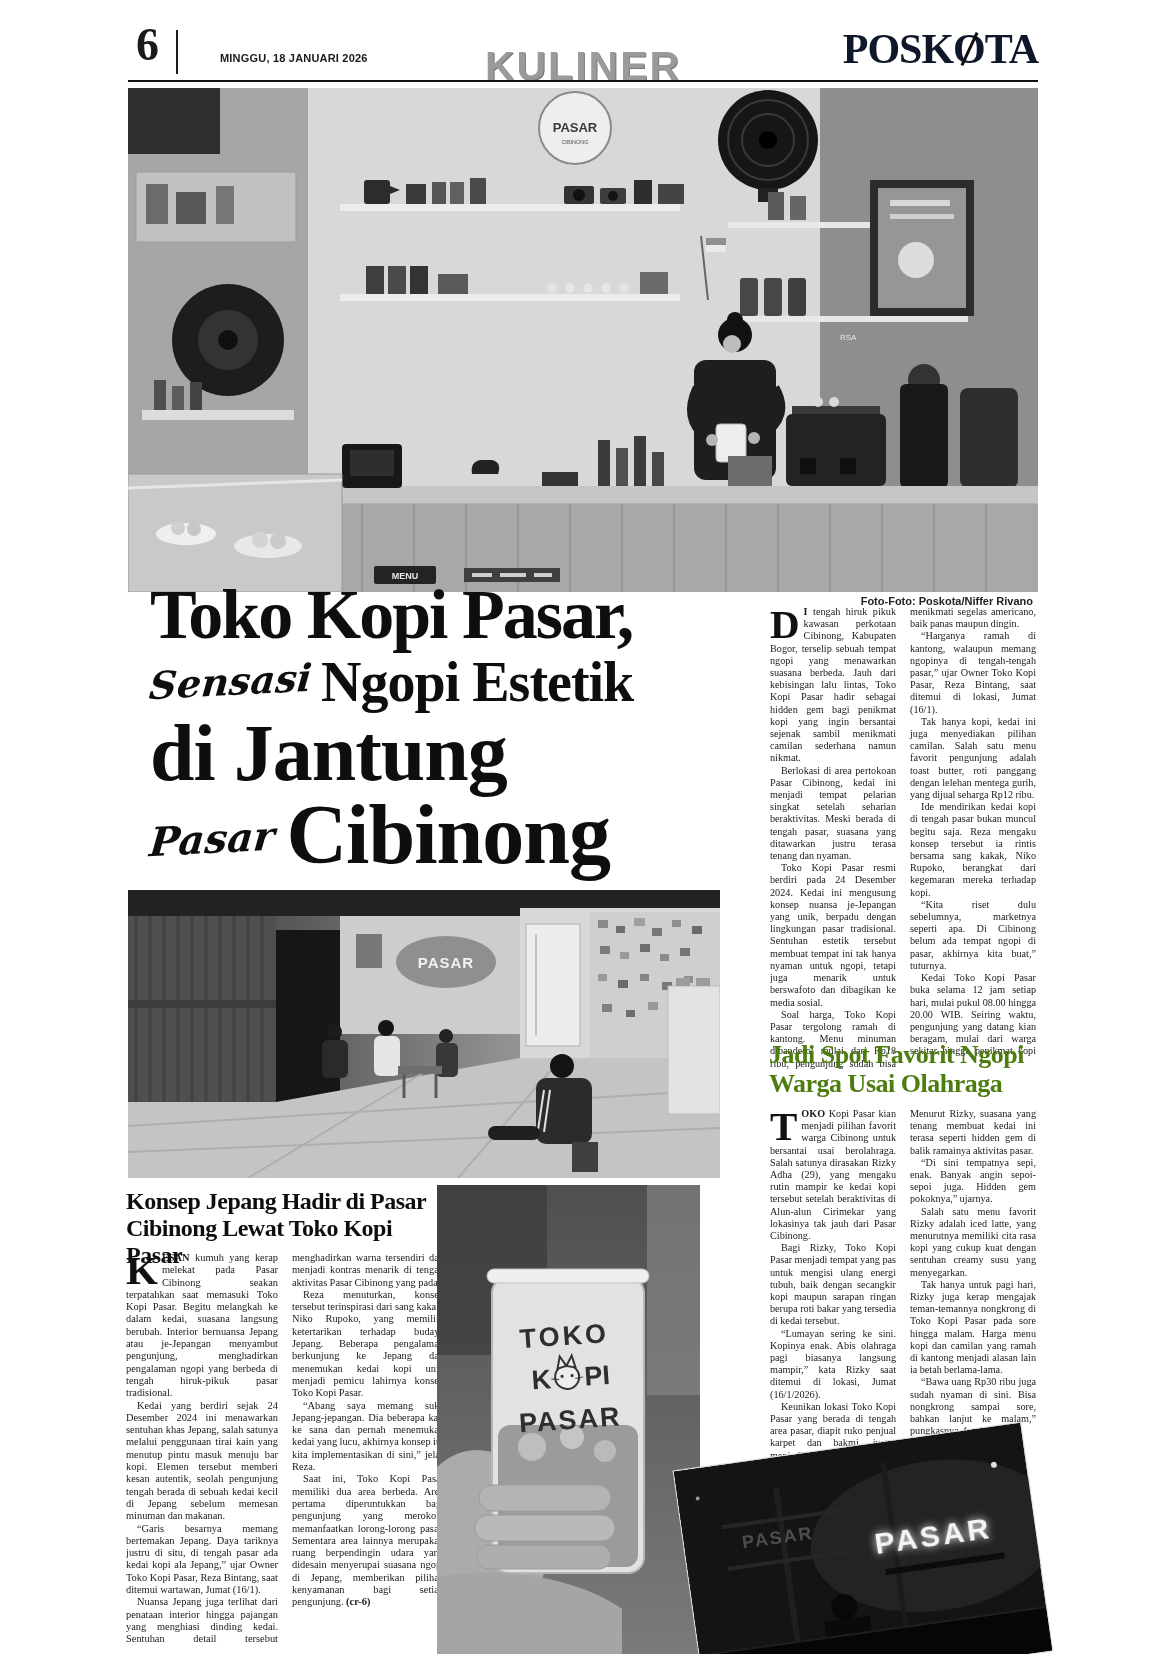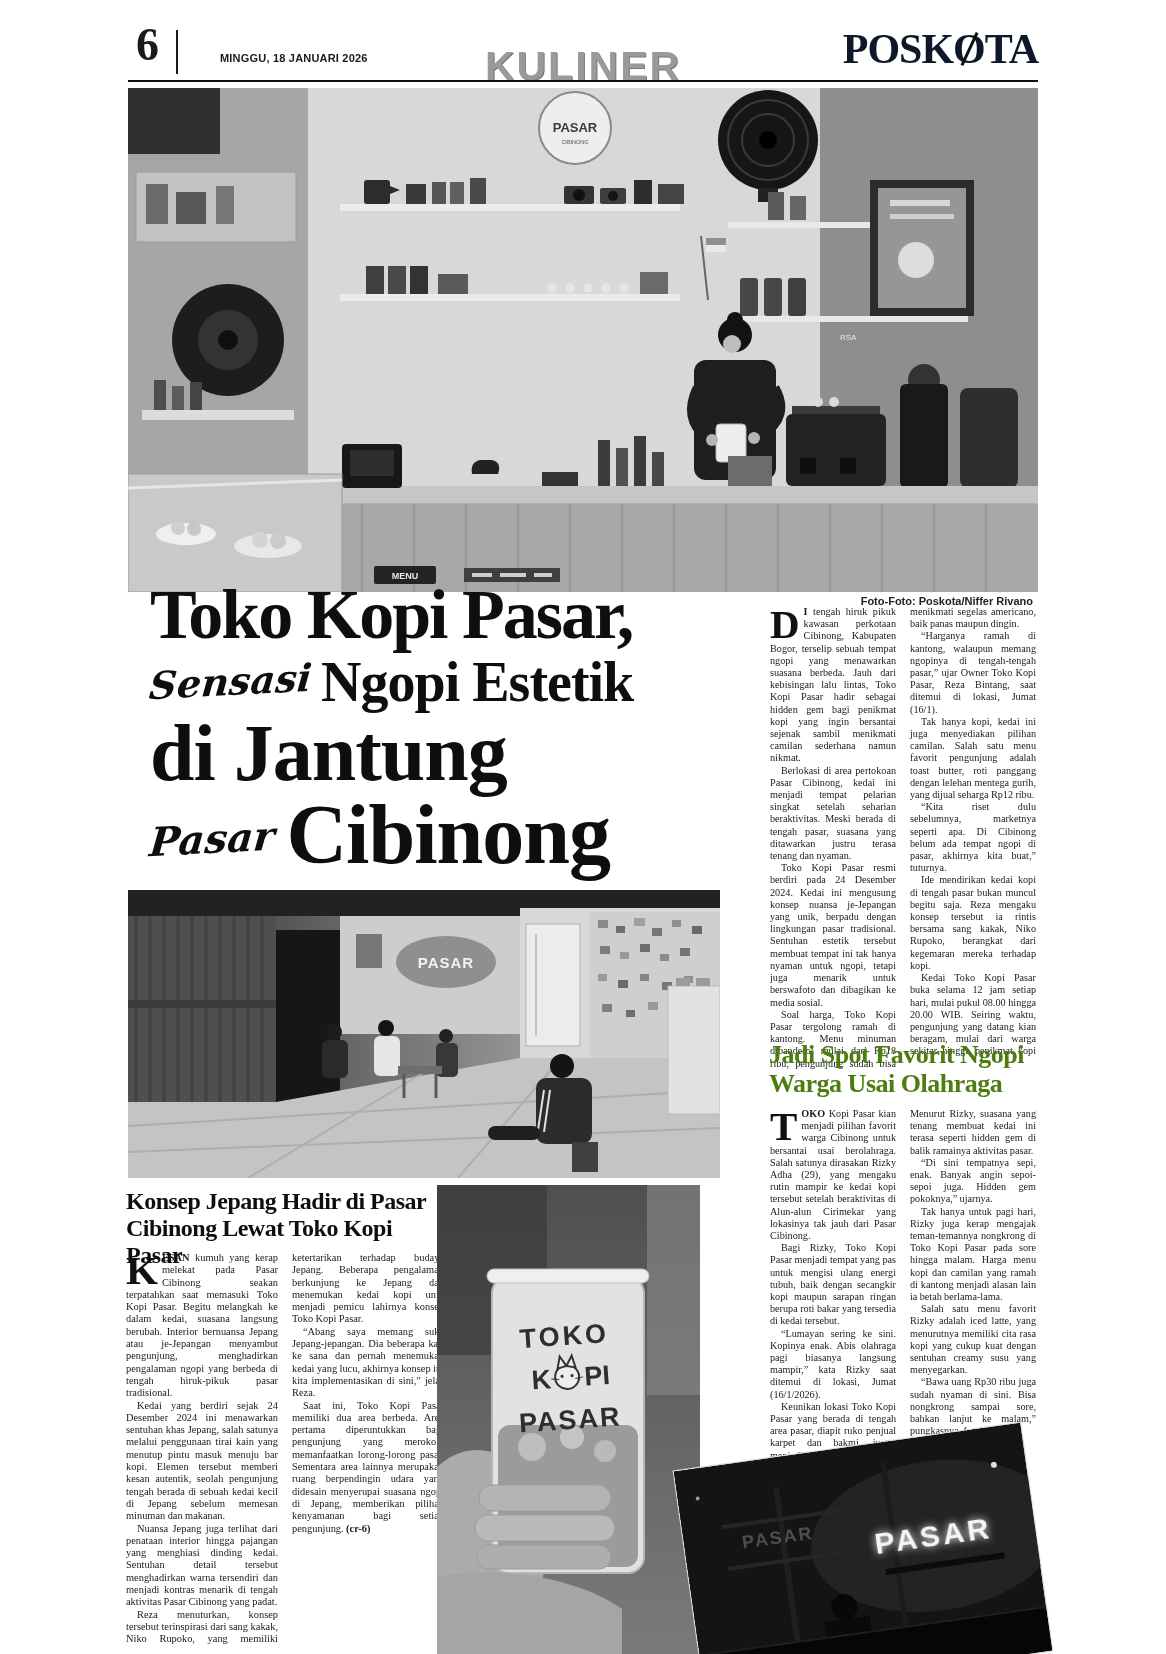--- a/index.html
+++ b/index.html
@@ -257,22 +257,22 @@
     <div class="hl-line hl4"><span class="script script2">Pasar</span><span>Cibinong</span></div>
   </div>
 
   <div class="cols main-cols">
     <p class="lead-p"><span class="dropcap">D</span><strong class="lead-word">I</strong><span> tengah hiruk pikuk kawasan perkotaan Cibinong, Kabupaten Bogor, terselip sebuah tempat ngopi yang menawarkan suasana berbeda. Jauh dari kebisingan lalu lintas, Toko Kopi Pasar hadir sebagai hidden gem bagi penikmat kopi yang ingin bersantai sejenak sambil menikmati camilan sederhana namun nikmat.</span></p>
     <p>Berlokasi di area pertokoan Pasar Cibinong, kedai ini menjadi tempat pelarian singkat setelah seharian beraktivitas. Meski berada di tengah pasar, suasana yang ditawarkan justru terasa tenang dan nyaman.</p>
     <p>Toko Kopi Pasar resmi berdiri pada 24 Desember 2024. Kedai ini mengusung konsep nuansa je-Jepangan yang unik, berpadu dengan lingkungan pasar tradisional. Sentuhan estetik tersebut membuat tempat ini tak hanya nyaman untuk ngopi, tetapi juga menarik untuk berswafoto dan dibagikan ke media sosial.</p>
     <p>Soal harga, Toko Kopi Pasar tergolong ramah di kantong. Menu minuman dibanderol mulai dari Rp18 ribu, pengunjung sudah bisa menikmati segelas americano, baik panas maupun dingin.</p>
     <p>“Harganya ramah di kantong, walaupun memang ngopinya di tengah-tengah pasar,” ujar Owner Toko Kopi Pasar, Reza Bintang, saat ditemui di lokasi, Jumat (16/1).</p>
     <p>Tak hanya kopi, kedai ini juga menyediakan pilihan camilan. Salah satu menu favorit pengunjung adalah toast butter, roti panggang dengan lelehan mentega gurih, yang dijual seharga Rp12 ribu.</p>
+    <p>Ide mendirikan kedai kopi di tengah pasar bukan muncul begitu saja. Reza mengaku konsep tersebut ia rintis bersama sang kakak, Niko Rupoko, berangkat dari kegemaran mereka terhadap kopi.</p>
     <p>“Kita riset dulu sebelumnya, marketnya seperti apa. Di Cibinong belum ada tempat ngopi di pasar, akhirnya kita buat,” tuturnya.</p>
-    <p>Ide mendirikan kedai kopi di tengah pasar bukan muncul begitu saja. Reza mengaku konsep tersebut ia rintis bersama sang kakak, Niko Rupoko, berangkat dari kegemaran mereka terhadap kopi.</p>
     <p>Kedai Toko Kopi Pasar buka selama 12 jam setiap hari, mulai pukul 08.00 hingga 20.00 WIB. Seiring waktu, pengunjung yang datang kian beragam, mulai dari warga sekitar hingga penikmat kopi yang penasaran dengan konsep uniknya.</p>
 
   </div>
 
   <div class="photo-alley">
     <svg width="592" height="288" viewBox="0 0 592 288">
       <defs>
         <linearGradient id="alleyg" x1="0" y1="0" x2="1" y2="0">
           <stop offset="0" stop-color="#2e2e2e"></stop>
             <stop offset="1" stop-color="#c8c8c8"></stop>
@@ -361,29 +361,30 @@
     </svg>
   </div>
 
   <div class="sub1-head">Jadi Spot Favorit Ngopi Warga Usai Olahraga</div>
   <div class="cols sub1-cols">
     <p class="lead-p"><span class="dropcap">T</span><strong class="lead-word">OKO</strong><span> Kopi Pasar kian menjadi pilihan favorit warga Cibinong untuk bersantai usai berolahraga. Salah satunya dirasakan Rizky Adha (29), yang mengaku rutin mampir ke kedai kopi tersebut setelah beraktivitas di Alun-alun Cirimekar yang lokasinya tak jauh dari Pasar Cibinong.</span></p>
     <p>Bagi Rizky, Toko Kopi Pasar menjadi tempat yang pas untuk mengisi ulang energi tubuh, baik dengan secangkir kopi maupun sarapan ringan berupa roti bakar yang tersedia di kedai tersebut.</p>
     <p>“Lumayan sering ke sini. Kopinya enak. Abis olahraga pagi biasanya langsung mampir,” kata Rizky saat ditemui di lokasi, Jumat (16/1/2026).</p>
     <p>Keunikan lokasi Toko Kopi Pasar yang berada di tengah area pasar, diapit ruko penjual karpet dan bakmi, justru menjadi daya tarik tersendiri. Menurut Rizky, suasana yang tenang membuat kedai ini terasa seperti hidden gem di balik ramainya aktivitas pasar.</p>
     <p>“Di sini tempatnya sepi, enak. Banyak angin sepoi-sepoi juga. Hidden gem pokoknya,” ujarnya.</p>
+    <p>Salah satu menu favorit Rizky adalah iced latte, yang menurutnya memiliki cita rasa kopi yang cukup kuat dengan sentuhan creamy susu yang menyegarkan.</p>
     <p>Tak hanya untuk pagi hari, Rizky juga kerap mengajak teman-temannya nongkrong di Toko Kopi Pasar pada sore hingga malam. Harga menu kopi dan camilan yang ramah di kantong menjadi alasan lain ia betah berlama-lama.</p>
-    <p>Salah satu menu favorit Rizky adalah iced latte, yang menurutnya memiliki cita rasa kopi yang cukup kuat dengan sentuhan creamy susu yang menyegarkan.</p>
     <p><span>“Bawa uang Rp30 ribu juga sudah nyaman di sini. Bisa nongkrong sampai sore, bahkan lanjut ke malam,” pungkasnya.</span><strong class="endmark"> (cr-6)</strong></p>
   </div>
 
   <div class="sub2-head">Konsep Jepang Hadir di Pasar Cibinong Lewat Toko Kopi Pasar</div>
   <div class="cols sub2-cols">
     <p class="lead-p"><span class="dropcap">K</span><strong class="lead-word">ESAN</strong><span> kumuh yang kerap melekat pada Pasar Cibinong seakan terpatahkan saat memasuki Toko Kopi Pasar. Begitu melangkah ke dalam kedai, suasana langsung berubah. Interior bernuansa Jepang atau je-Jepangan menyambut pengunjung, menghadirkan pengalaman ngopi yang berbeda di tengah hiruk-pikuk pasar tradisional.</span></p>
     <p>Kedai yang berdiri sejak 24 Desember 2024 ini menawarkan sentuhan khas Jepang, salah satunya melalui penggunaan tirai kain yang menutup pintu masuk menuju bar kopi. Elemen tersebut memberi kesan autentik, seolah pengunjung tengah berada di sebuah kedai kecil di Jepang sebelum memesan minuman dan makanan.</p>
+    <p>“Garis besarnya memang bertemakan Jepang. Daya tariknya justru di situ, di tengah pasar ada kedai kopi ala Jepang,” ujar Owner Toko Kopi Pasar, Reza Bintang, saat ditemui wartawan, Jumat (16/1).</p>
     <p>Nuansa Jepang juga terlihat dari penataan interior hingga pajangan yang menghiasi dinding kedai. Sentuhan detail tersebut menghadirkan warna tersendiri dan menjadi kontras menarik di tengah aktivitas Pasar Cibinong yang padat.</p>
     <p>Reza menuturkan, konsep tersebut terinspirasi dari sang kakak, Niko Rupoko, yang memiliki ketertarikan terhadap budaya Jepang. Beberapa pengalaman berkunjung ke Jepang dan menemukan kedai kopi unik menjadi pemicu lahirnya konsep Toko Kopi Pasar.</p>
     <p>“Abang saya memang suka Jepang-jepangan. Dia beberapa kali ke sana dan pernah menemukan kedai yang lucu, akhirnya konsep itu kita implementasikan di sini,” jelas Reza.</p>
     <p><span>Saat ini, Toko Kopi Pasar memiliki dua area berbeda. Area pertama diperuntukkan bagi pengunjung yang merokok, memanfaatkan lorong-lorong pasar. Sementara area lainnya merupakan ruang berpendingin udara yang didesain menyerupai suasana ngopi di Jepang, memberikan pilihan kenyamanan bagi setiap pengunjung.</span><strong class="endmark"> (cr-6)</strong></p>
   </div>
 
   <div class="photo-cup">
     <svg width="263" height="469" viewBox="0 0 263 469">
       <defs>
         <linearGradient id="cupg" x1="0" y1="0" x2="0" y2="1">

